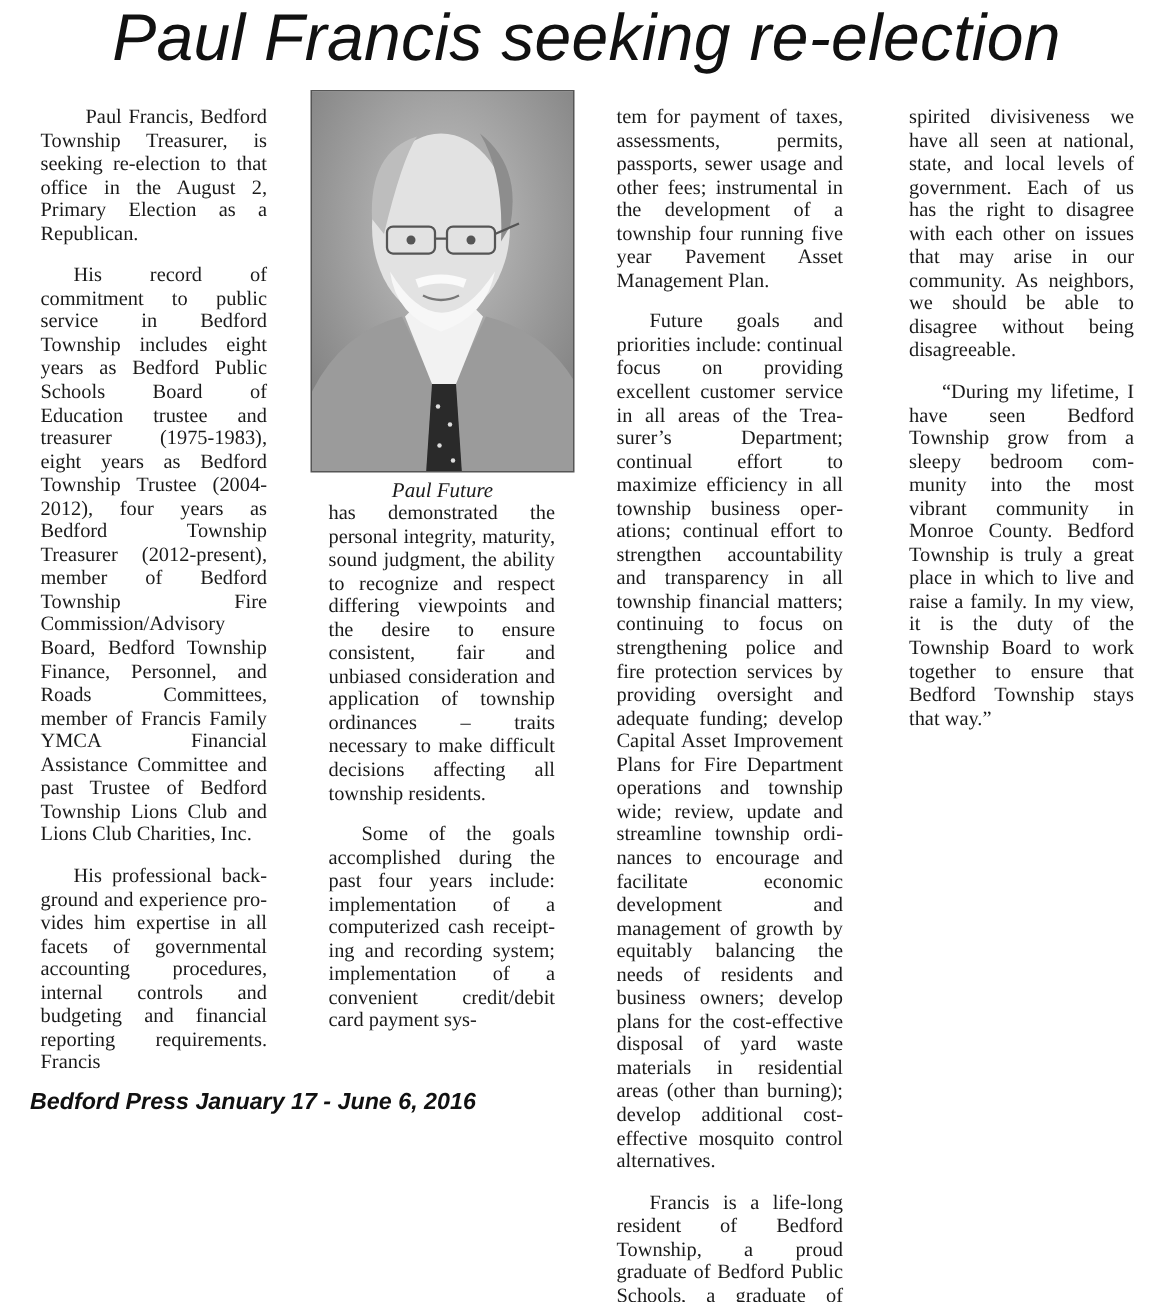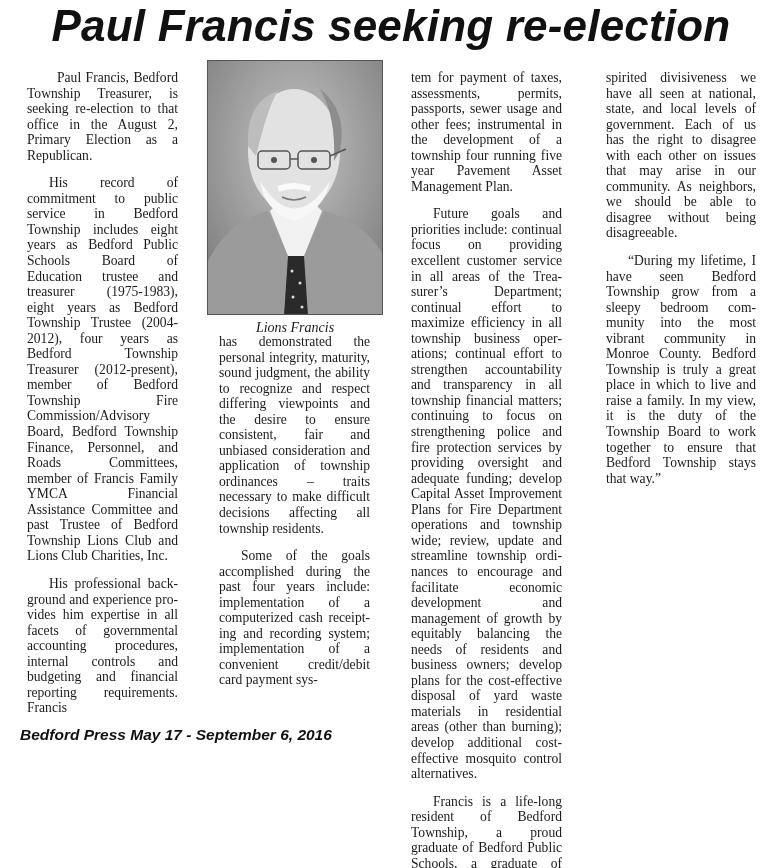--- a/index.html
+++ b/index.html
@@ -1,19 +1,19 @@
 <!DOCTYPE html>
 <html><head>
 <meta charset="utf-8">
 <style>
   html, body { margin: 0; padding: 0; background: #ffffff; }
   body { width: 782px; height: 868px; position: relative; overflow: hidden; color: #1a1a1a; }
   .headline {
     position: absolute; left: 0; top: 0; width: 782px; height: 52px;
-    font-family: "Liberation Sans", sans-serif; font-weight: bold; font-style: italic;
+    font-family: "Liberation Sans", sans-serif; font-weight: normal; font-style: italic;
     font-size: 44px; line-height: 52px; text-align: center; letter-spacing: 0.2px;
     color: #111;
     transform: scaleX(1.0);
   }
   .col {
     position: absolute; top: 58px;
     font-family: "Liberation Serif", serif; font-size: 13.6px; line-height: 15.55px;
     text-align: justify; hyphens: manual;
   }
   .col p { margin: 12px; text-indent: 22px; }
@@ -77,32 +77,32 @@
     <line x1="82" y1="98" x2="90" y2="98" stroke="#555" stroke-width="1.5"></line>
     <line x1="122" y1="95" x2="138" y2="88" stroke="#555" stroke-width="1.5"></line>
     <circle cx="66" cy="99" r="3" fill="#555"></circle>
       <circle cx="106" cy="99" r="3" fill="#555"></circle>
 
     <path d="M52 120 Q86 175 122 120 Q116 150 86 160 Q56 150 52 120 Z" fill="#f7f7f7"></path>
     <path d="M70 128 Q86 122 102 128" stroke="#fafafa" stroke-width="6" fill="none"></path>
     <path d="M74 136 Q86 142 98 136" stroke="#777" stroke-width="1.5" fill="none"></path>
   </svg>
 </div>
-<div class="caption">Lions Francis</div>
+<div class="caption">Paul Future</div>
 
 <div class="col c2">
   <p style="text-indent:0">has demonstrated the personal integrity, maturity, sound judg­ment, the ability to recognize and respect differing view­points and the desire to ensure consistent, fair and unbiased consideration and application of township ordinances – traits necessary to make difficult decisions affecting all township residents.</p>
   <p>Some of the goals accom­plished during the past four years include: implementation of a computerized cash receipt­ing and recording system; im­plementation of a convenient credit/debit card payment sys-</p>
 </div>
 
 <div class="col c3">
   <p style="text-indent:0">tem for payment of taxes, as­sessments, permits, passports, sewer usage and other fees; instrumental in the develop­ment of a township four run­ning five year Pavement Asset Management Plan.</p>
   <p>Future goals and priorities include: continual focus on providing excellent customer service in all areas of the Trea­surer’s Department; continual effort to maximize efficiency in all township business oper­ations; continual effort to strengthen accountability and transparency in all township financial matters; continuing to focus on strengthening police and fire protection services by providing oversight and ade­quate funding; develop Capital Asset Improvement Plans for Fire Department operations and township wide; review, update and streamline township ordi­nances to encourage and facili­tate economic development and management of growth by eq­uitably balancing the needs of residents and business owners; develop plans for the cost-effective disposal of yard waste materials in residential areas (other than burning); develop additional cost-effective mos­quito control alternatives.</p>
   <p>Francis is a life-long resi­dent of Bedford Township, a proud graduate of Bedford Public Schools, a graduate of EMU and a Certified Public Accountant by profession.</p>
   <p>Francis stated, “I am not a politician – just a lifelong resi­dent of Bedford Township who is deeply concerned about the short and long term effects on our community caused by ex­treme partisanship and mean-</p>
 </div>
 
 <div class="col c4">
   <p style="text-indent:0">spirited divisiveness we have all seen at national, state, and local levels of government. Each of us has the right to dis­agree with each other on issues that may arise in our commu­nity.  As neighbors, we should be able to disagree without being disagreeable.</p>
   <p>“During my lifetime, I have seen Bedford Township grow from a sleepy bedroom com­munity into the most vibrant community in Monroe County. Bedford Township is truly a great place in which to live and raise a family. In my view, it is the duty of the Township Board to work together to ensure that Bedford Township stays that way.”</p>
 </div>
 
-<div class="source-line">Bedford Press May 17 - September 6, 2016</div>
+<div class="source-line">Bedford Press January 17 - June 6, 2016</div>
 
 </body></html>

